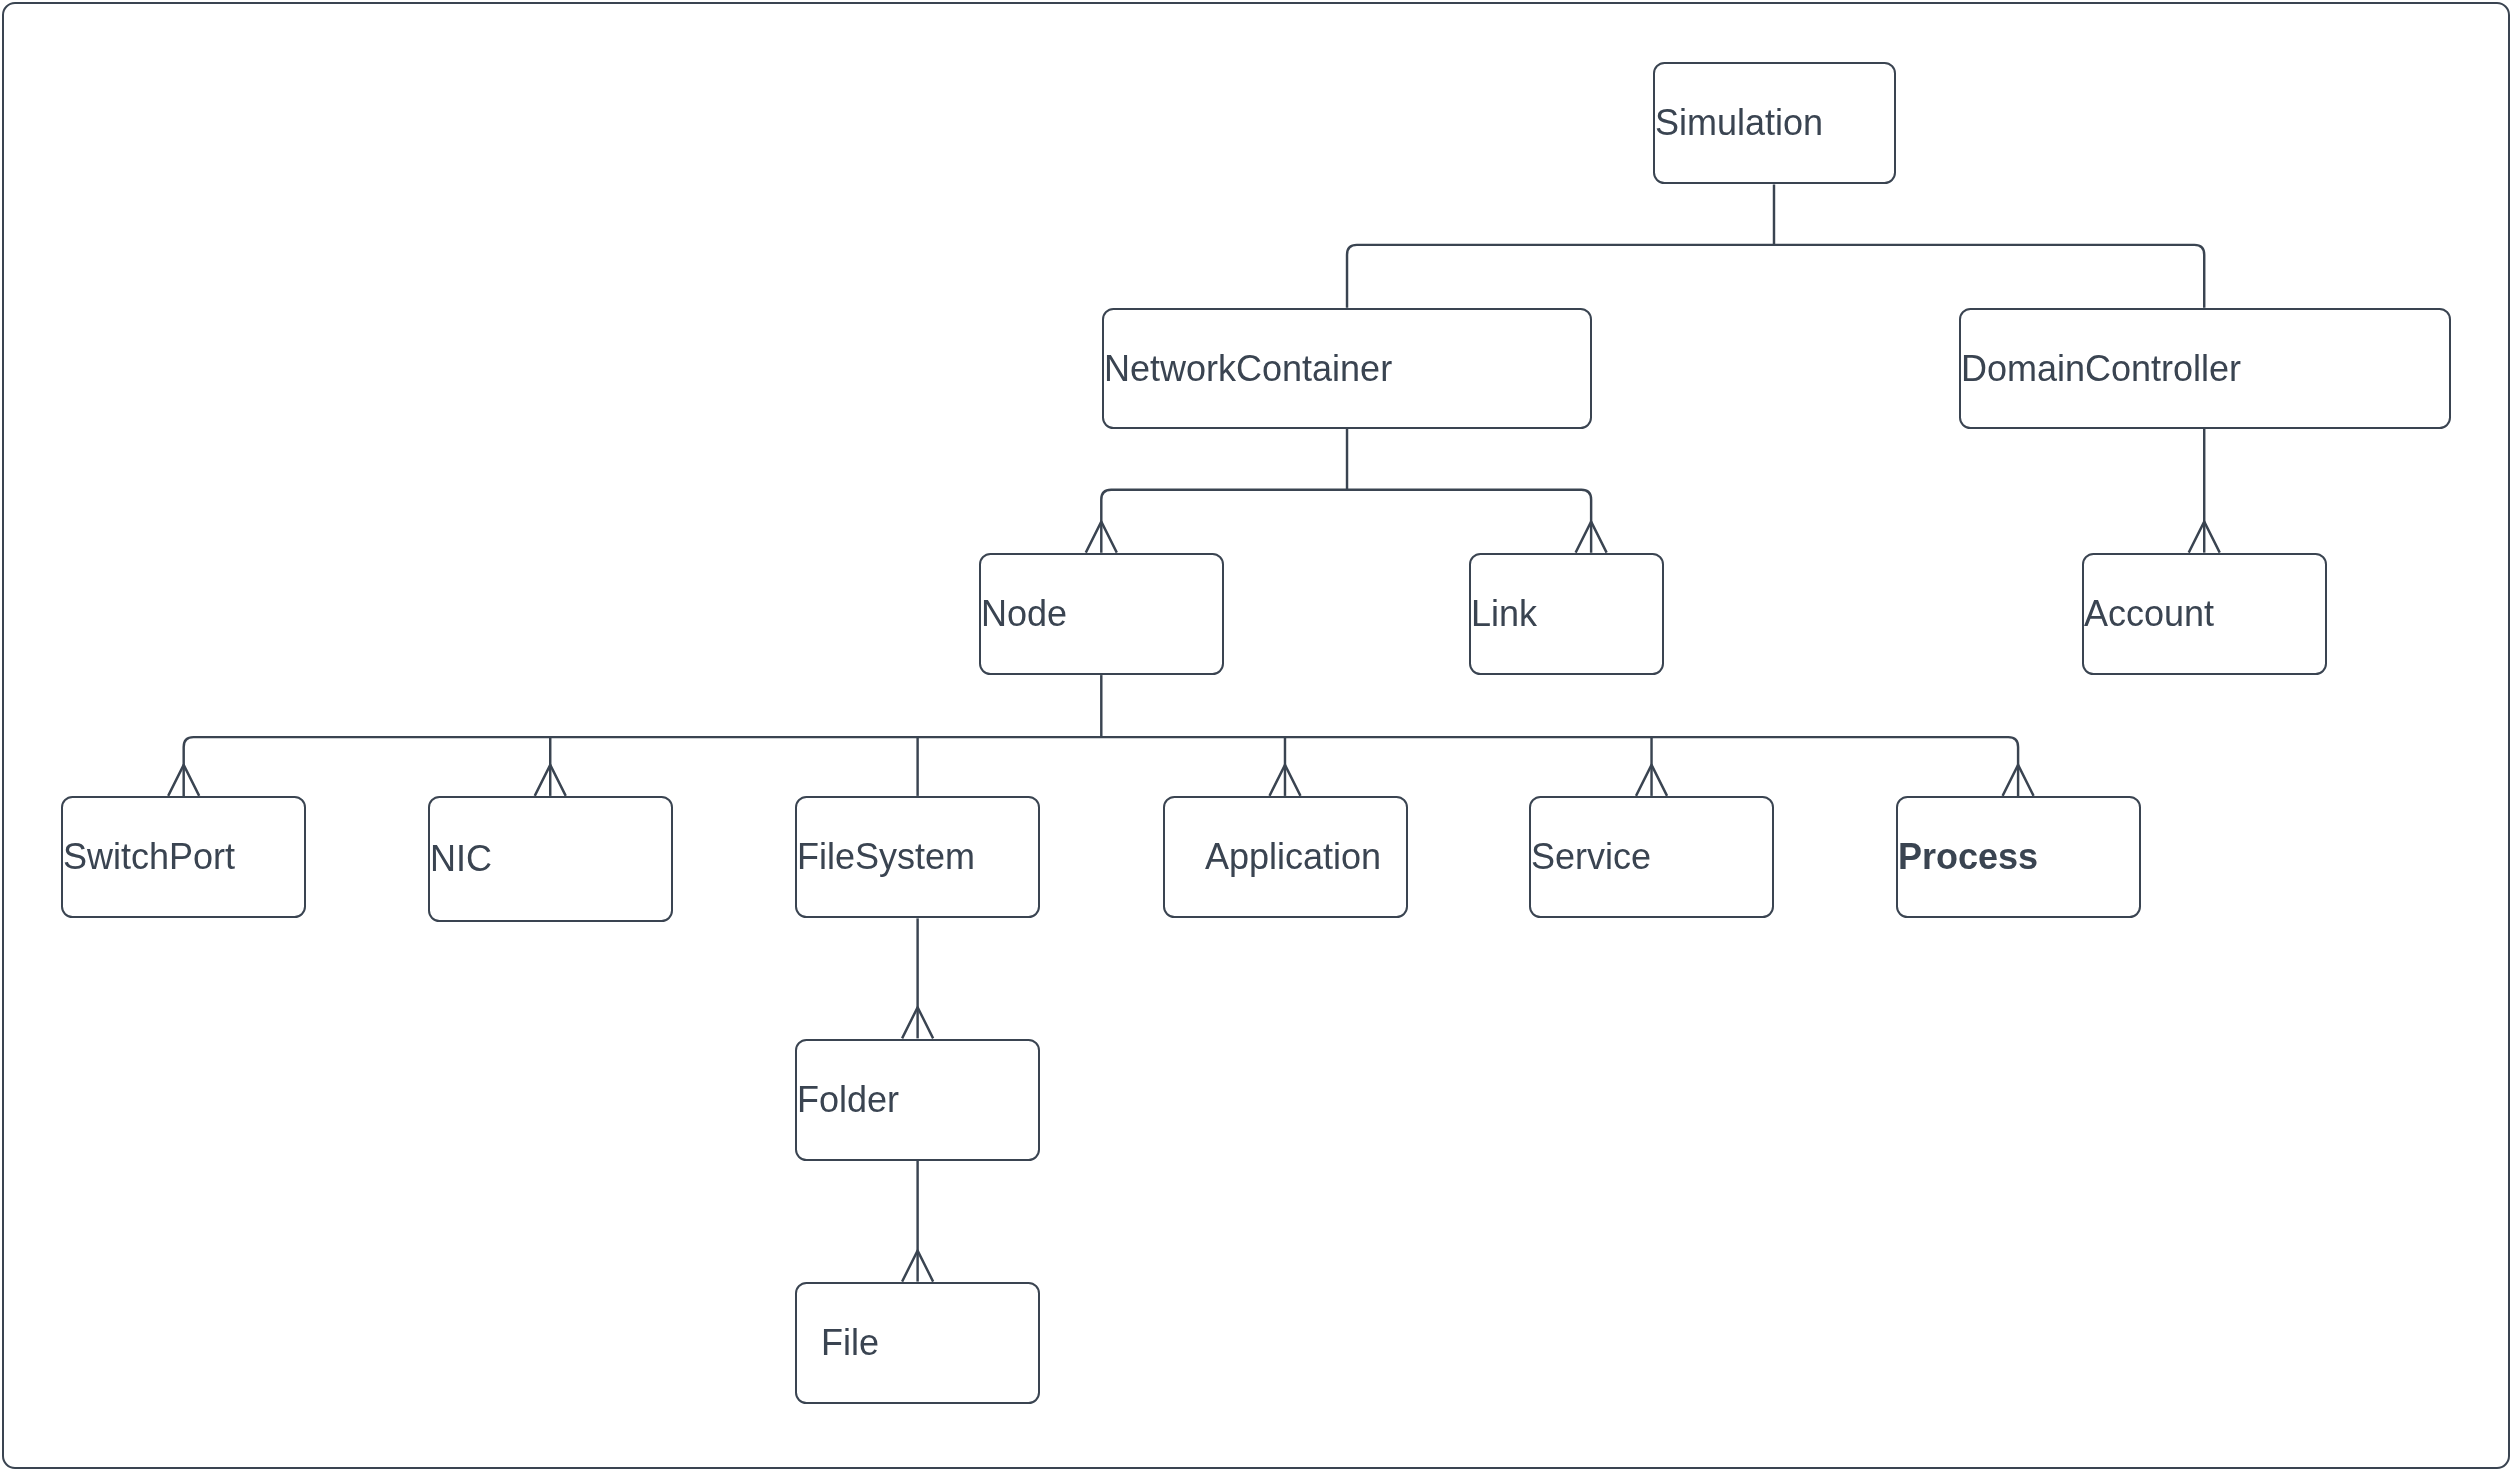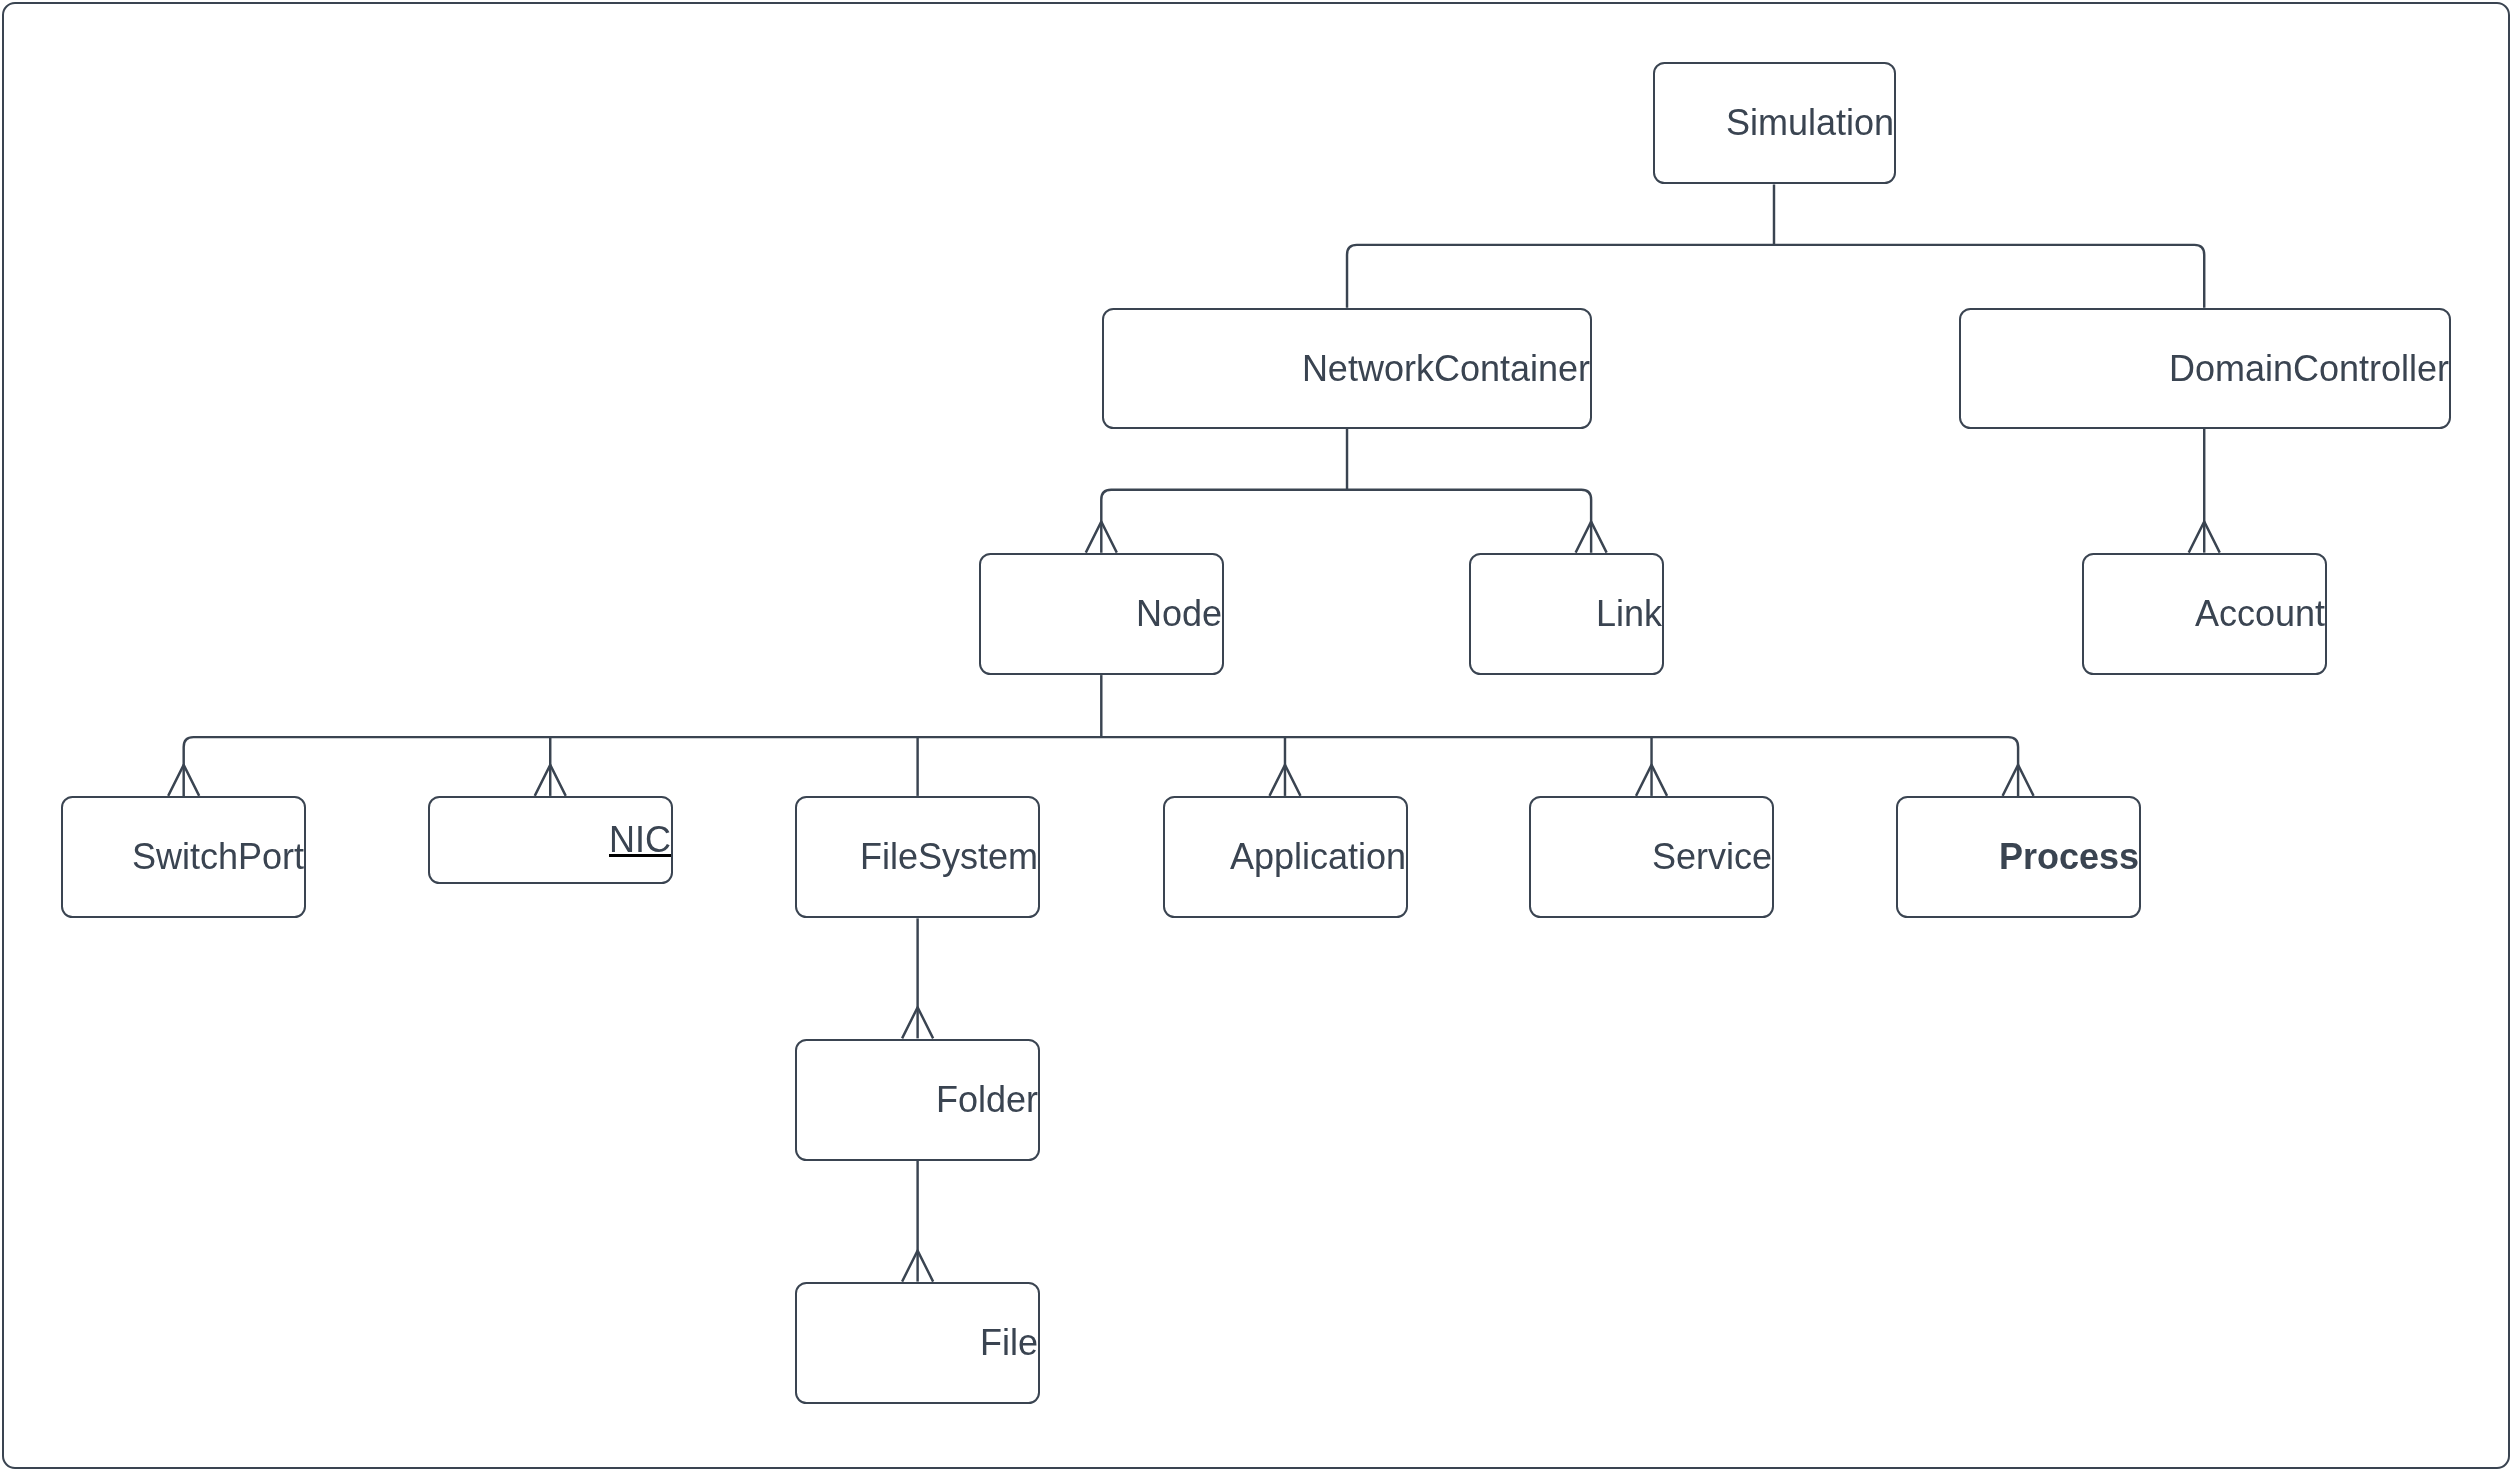--- a/index.html
+++ b/index.html
@@ -39,21 +39,21 @@
     height: 100%;
   }
   .node {
     position: absolute;
     box-sizing: border-box;
     background: var(--node-fill, #ffffff);
     border: 2.4px solid var(--line, #3a4451);
     border-radius: 11.4px;
     display: flex;
     align-items: center;
-    justify-content: flex-end;
+    justify-content: flex-start;
   }
   .node .label {
     font-size: 36px;
     line-height: 1;
     color: var(--text, #3a4451);
     white-space: nowrap;
   }
 </style>
 </head>
 <body>
@@ -99,21 +99,21 @@
       </div>
       <div class="node" style="left: 1469px; top: 553px; width: 195px; height: 122px;">
         <span class="label">Link</span>
       </div>
       <div class="node" style="left: 2082px; top: 553px; width: 245px; height: 122px;">
         <span class="label">Account</span>
       </div>
       <div class="node" style="left: 61px; top: 796px; width: 245px; height: 122px;">
         <span class="label">SwitchPort</span>
       </div>
-      <div class="node" style="left: 428px; top: 796px; width: 245px; height: 88px; text-decoration: underline;">
+      <div class="node" style="left: 428px; top: 796px; width: 245px; height: 126px;">
         <span class="label">NIC</span>
       </div>
       <div class="node" style="left: 795px; top: 796px; width: 245px; height: 122px;">
         <span class="label">FileSystem</span>
       </div>
       <div class="node" style="left: 1163px; top: 796px; width: 245px; height: 122px; padding-left: 40px;">
         <span class="label">Application</span>
       </div>
       <div class="node" style="left: 1529px; top: 796px; width: 245px; height: 122px;">
         <span class="label">Service</span>

